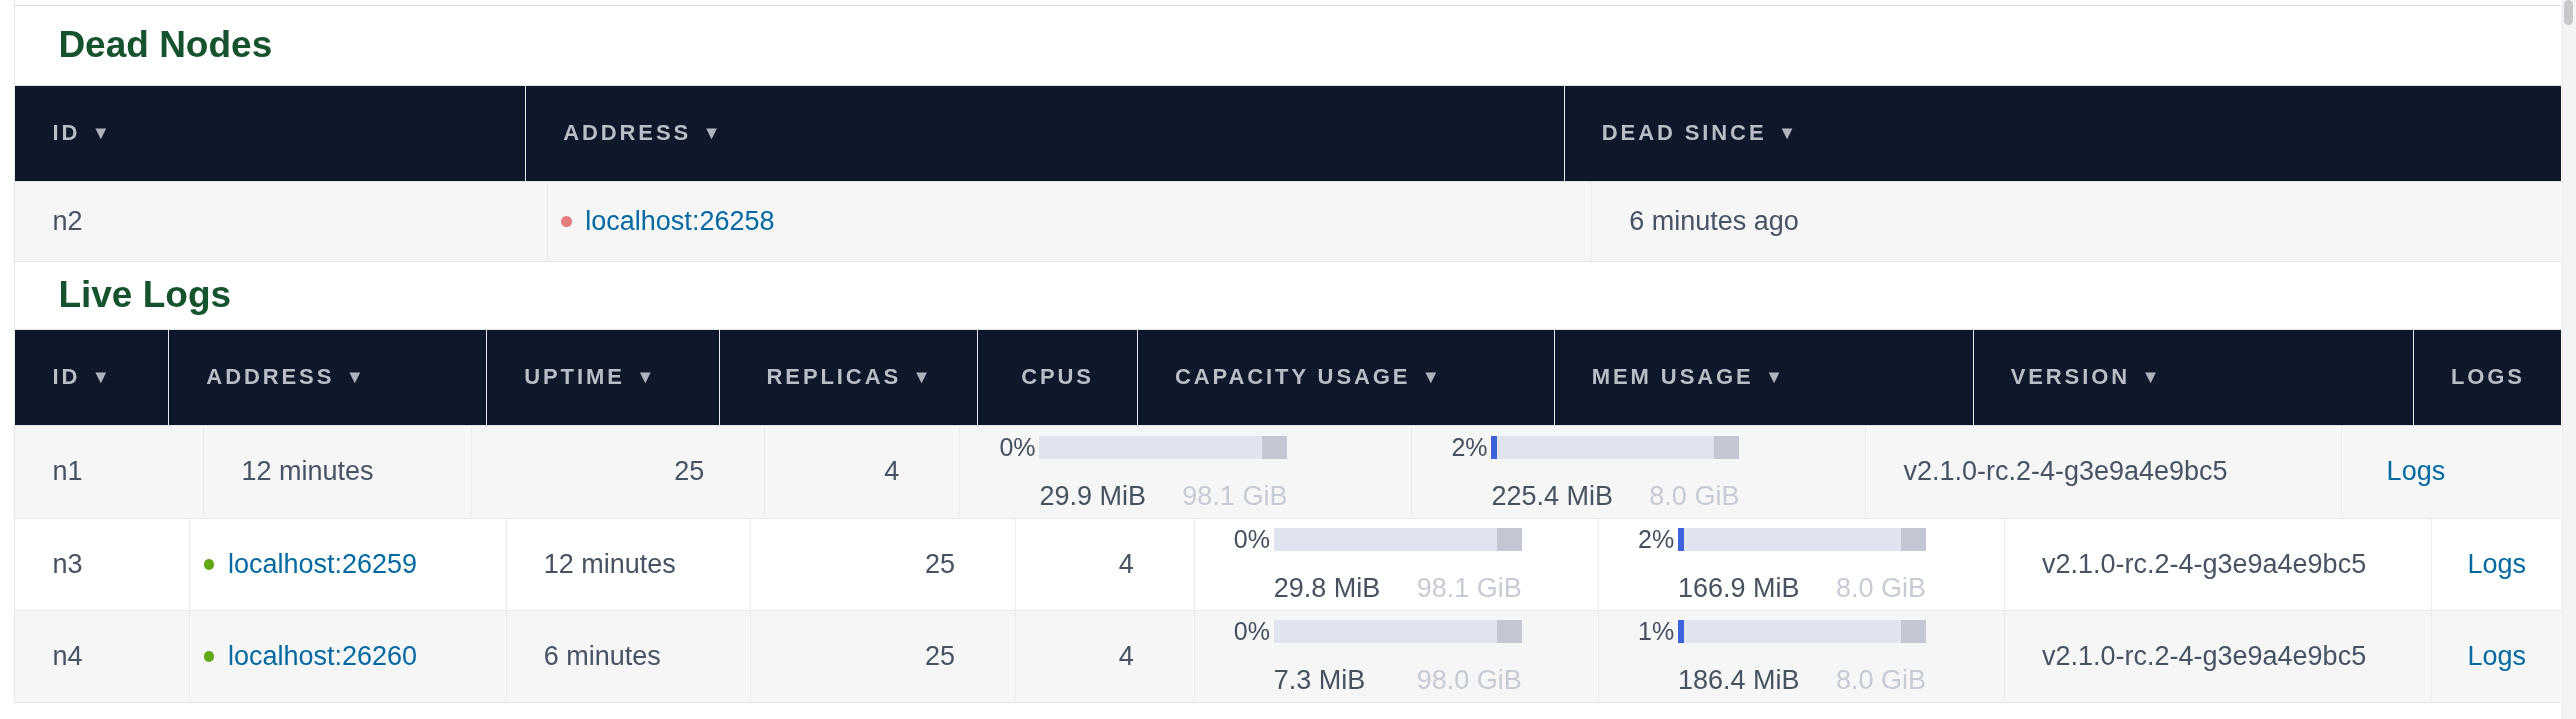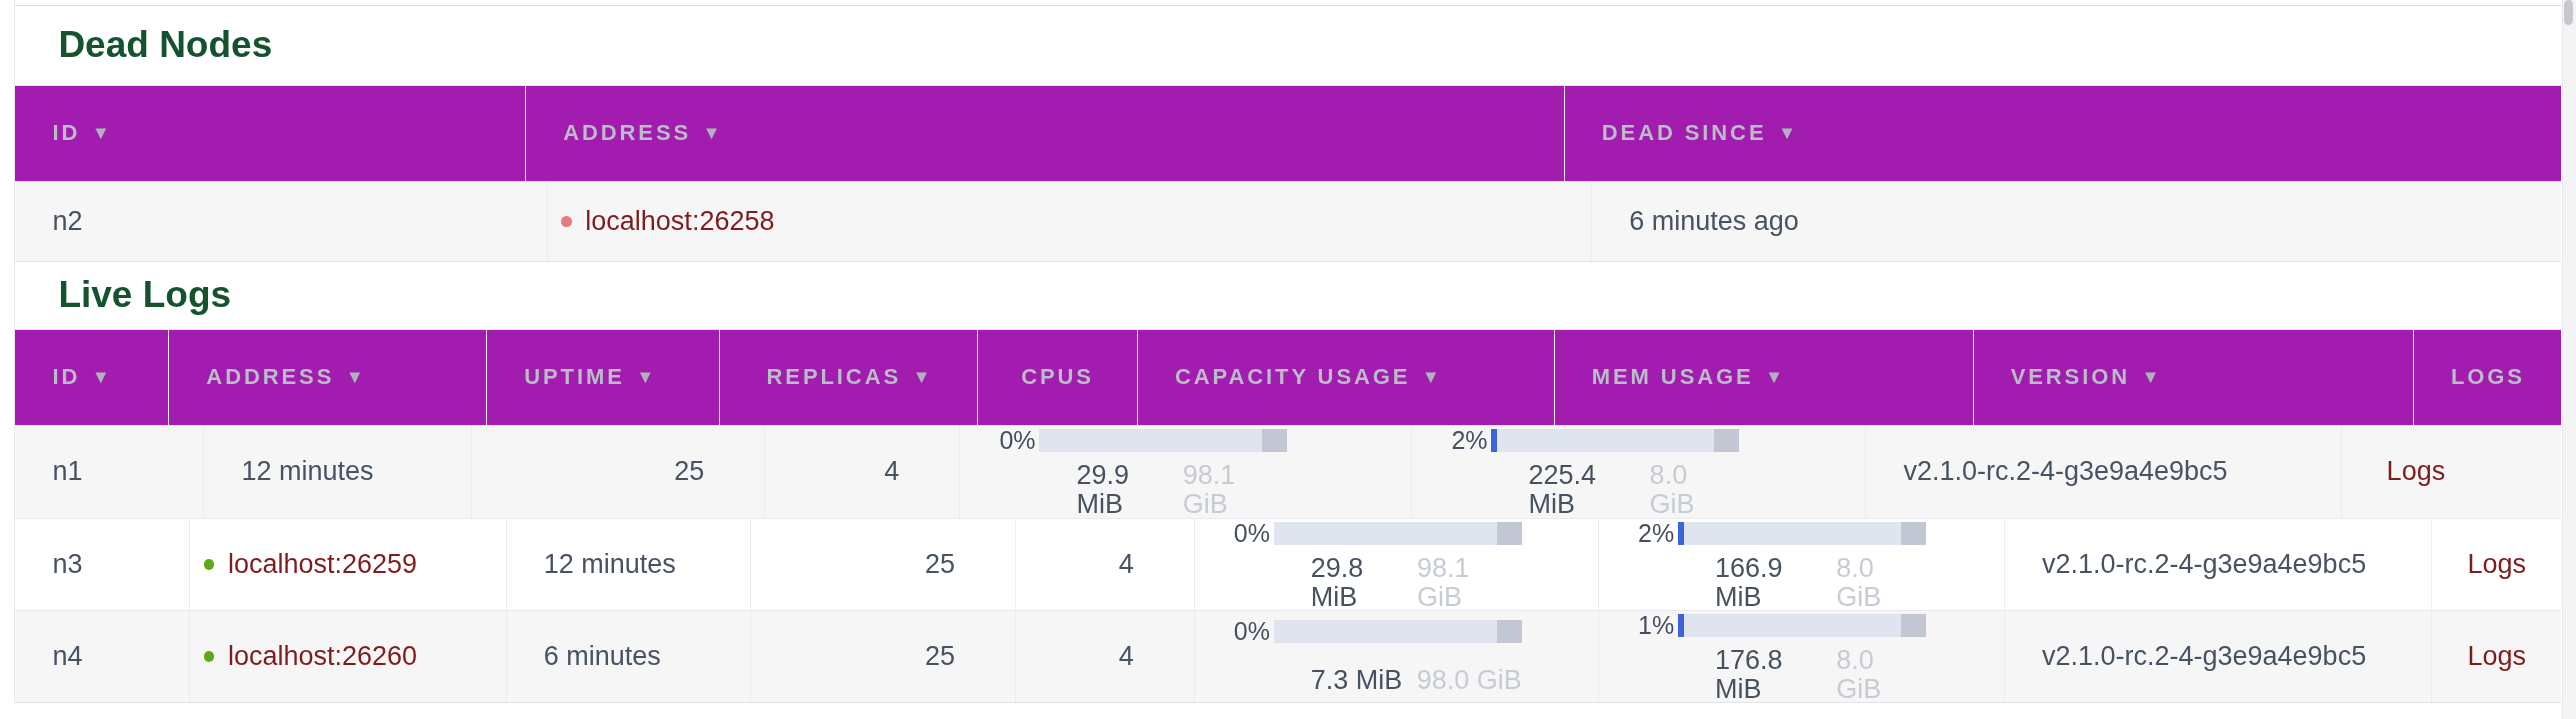--- a/index.html
+++ b/index.html
@@ -12,21 +12,21 @@
              border-left:1px solid #e7e8ea; }
 
   .top-rule { height:5.8px; border-bottom:1.9px solid #d9dade; }
 
   .section-title { color:#14532d; font-size:37px; font-weight:700; padding-left:43px; }
   .dead-title-wrap { height:79px; display:flex; align-items:center; }
   .live-title-wrap { height:67px; display:flex; align-items:center; }
 
   .tbl { width:100%; border-top:1.9px solid #e2e3e7; border-bottom:1.9px solid #e2e3e7; }
 
-  .hdr-row { display:flex; height:96px; background:#a21caf; border-bottom:1.9px solid #e2e3e7; }
+  .hdr-row { display:flex; height:96px; background:#0f172a; border-bottom:1.9px solid #e2e3e7; }
   .hdr-cell { display:flex; align-items:center; color:#b9bdc5; font-size:22px;
               font-weight:700; letter-spacing:2.9px; padding-left:37px; }
   .hdr-cell.center { justify-content:center; padding-left:0; }
   .hdr-cell + .hdr-cell { border-left:1.9px solid #e7e8eb; }
   .sort-arrow { font-size:18.3px; color:#aeb3bd; margin-left:11.5px; letter-spacing:0; }
 
   .row { display:flex;gap:35px; }
   .row + .row { border-top:1.9px solid #e9eaed; }
   .row.striped { background:#f6f6f7; }
   .row.plain   { background:#ffffff; }
@@ -42,31 +42,31 @@
   .lw-id{width:153px} .lw-addr{width:318px} .lw-up{width:233px} .lw-rep{width:258px}
   .lw-cpu{width:160px} .lw-cap{width:417px} .lw-mem{width:419px} .lw-ver{width:441px}
   .lw-log{width:148px}
   
   .dw-id{width:510px} .dw-addr{width:1039px} .dw-since{width:998px}
 
   .addr-cell { padding-left:13.5px; }
   .dot { width:10.6px; height:10.6px; border-radius:50%; flex:0 0 10.6px; margin-right:13.5px; }
   .dot.live { background:#62a716; }
   .dot.dead { background:#e57d7d; }
-  a.link { color:#7f1d1d; text-decoration:none; cursor:pointer; }
+  a.link { color:#0369a1; text-decoration:none; cursor:pointer; }
 
   
   .usage { display:grid; grid-template-columns:58px 248px; padding-left:21px;
            align-items:center; row-gap:6.7px; }
   .pct { color:#454f5f; font-size:25px; text-align:right; padding-right:3.8px; }
   .bar { position:relative; width:248px; height:23px; background:#e0e4ef; overflow:hidden; }
   .bar-fill { position:absolute; left:0; top:0; height:23px; background:#3c63dc; }
   .bar-cap { position:absolute; right:0; top:0; height:23px; width:25px; background:#c2c7d3; }
   .usage-vals { grid-column:2; display:flex; justify-content:space-between;
-                font-size:27px; line-height:29px;margin-left:37px; }
+                font-size:27px; line-height:29px; }
   .usage-vals .used { color:#47525f; }
   .usage-vals .total { color:#c7cbd4; }
 
   
   .gutter { position:absolute; right:0; top:0; width:14.4px; height:720px;
             background:#f4f4f6; border-left:1px solid #e8e8ea; }
   .thumb { position:absolute; right:2.9px; top:0; width:8.7px; height:25px;
            border-radius:4.8px; background:#c8c8cc; }
 </style>
 </head>
@@ -239,21 +239,21 @@
         <span class="total">98.0 GiB</span>
       </div>
     </div>
     <div class="cell lw-mem usage">
       <span class="pct">1%</span>
       <div class="bar">
         <div class="bar-fill" style="width: 5.8px;"></div>
         <div class="bar-cap"></div>
       </div>
       <div class="usage-vals">
-        <span class="used">176.8 MiB</span>
+        <span class="used">186.4 MiB</span>
         <span class="total">8.0 GiB</span>
       </div>
     </div>
     <div class="cell lw-ver">v2.1.0-rc.2-4-g3e9a4e9bc5</div>
     <div class="cell center lw-log">
       <a class="link">Logs</a>
     </div>
   </div>
 </div>
     </div>

